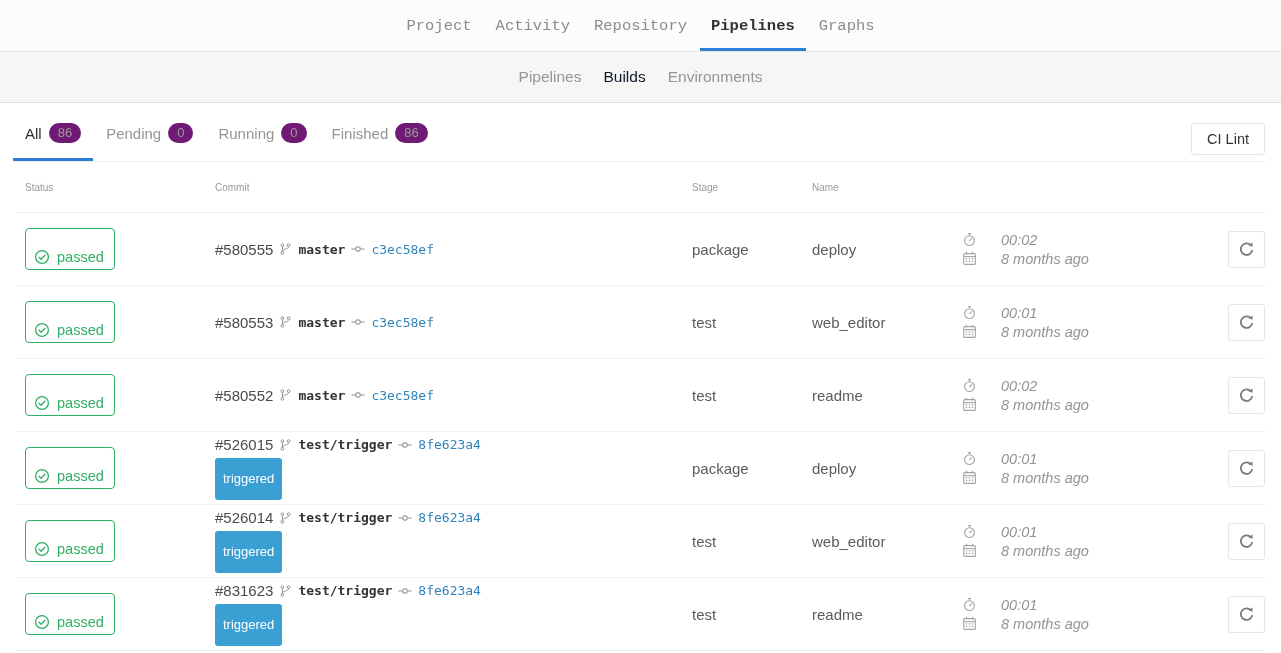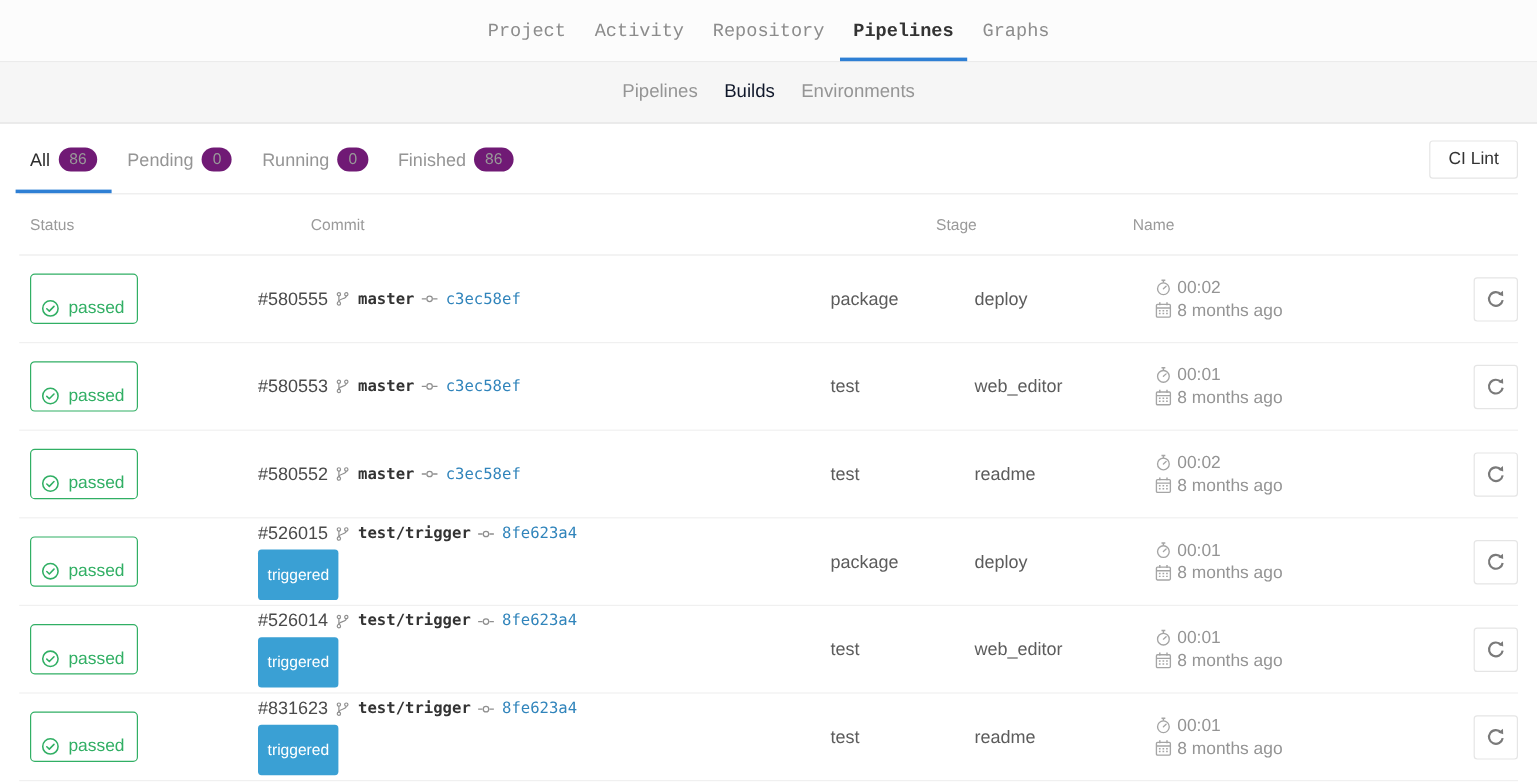--- a/index.html
+++ b/index.html
@@ -48,21 +48,21 @@
     color: #959595;
     cursor: pointer;
   }
   .sub-nav .nav-item.active { color: #0f172a; }
 
   
   .content { padding: 0 16px; }
 
   
   .tabs-bar {
-    display: flex; justify-content: space-between; align-items: flex-start;
+    display: flex; justify-content: space-between; align-items: center;
     border-bottom: 1px solid #ececec;
     padding-top: 14px;
   }
   .tabs { display: flex; list-style: none; margin-left: 0; }
   .tab {
     display: flex; align-items: center; gap: 7px;
     padding: 6px 12px 15px 12px;
     margin-right: 1px;
     font-size: 15px;
     color: #959595;
@@ -94,22 +94,21 @@
     cursor: pointer;
   }
 
   
   .builds-table { width: 100%; }
   .thead {
     display: flex; align-items: center;
     height: 51px;
     border-bottom: 1px solid #ececec;
     color: #9a9a9a;
-    font-size: 13px;
-    gap: 44px;
+    font-size: 10px;
   }
   .cell { flex: none; }
   .col-status { width: 199px; padding-left: 9px; }
   .col-commit { width: 477px; }
   .col-stage  { width: 120px; }
   .col-name   { width: 150px; }
   .col-time   { width: 259px; }
   .col-retry  { width: 44px; display: flex; justify-content: flex-end; }
 
   .row {
@@ -155,21 +154,21 @@
     font-size: 13px;
     padding: 13px 8px;
     border-radius: 3px;
     line-height: 1.2;
   }
 
   .stage-cell, .name-cell { color: #5c5c5c; }
   .name-cell a { color: #5c5c5c; cursor: pointer; }
 
   .time-cell { display: flex; flex-direction: column; gap: 3px; color: #949494; font-size: 14.5px; }
-  .time-line { display: flex; align-items: center; gap: 4px; }
+  .time-line { display: flex; align-items: center; gap: 24px; font-style: italic; }
   .time-line svg { display: block; }
 
   .retry-btn {
     width: 37px; height: 37px;
     background: #fff;
     border: 1px solid #e5e5e5;
     border-radius: 3px;
     display: flex; align-items: center; justify-content: center;
     cursor: pointer;
   }

